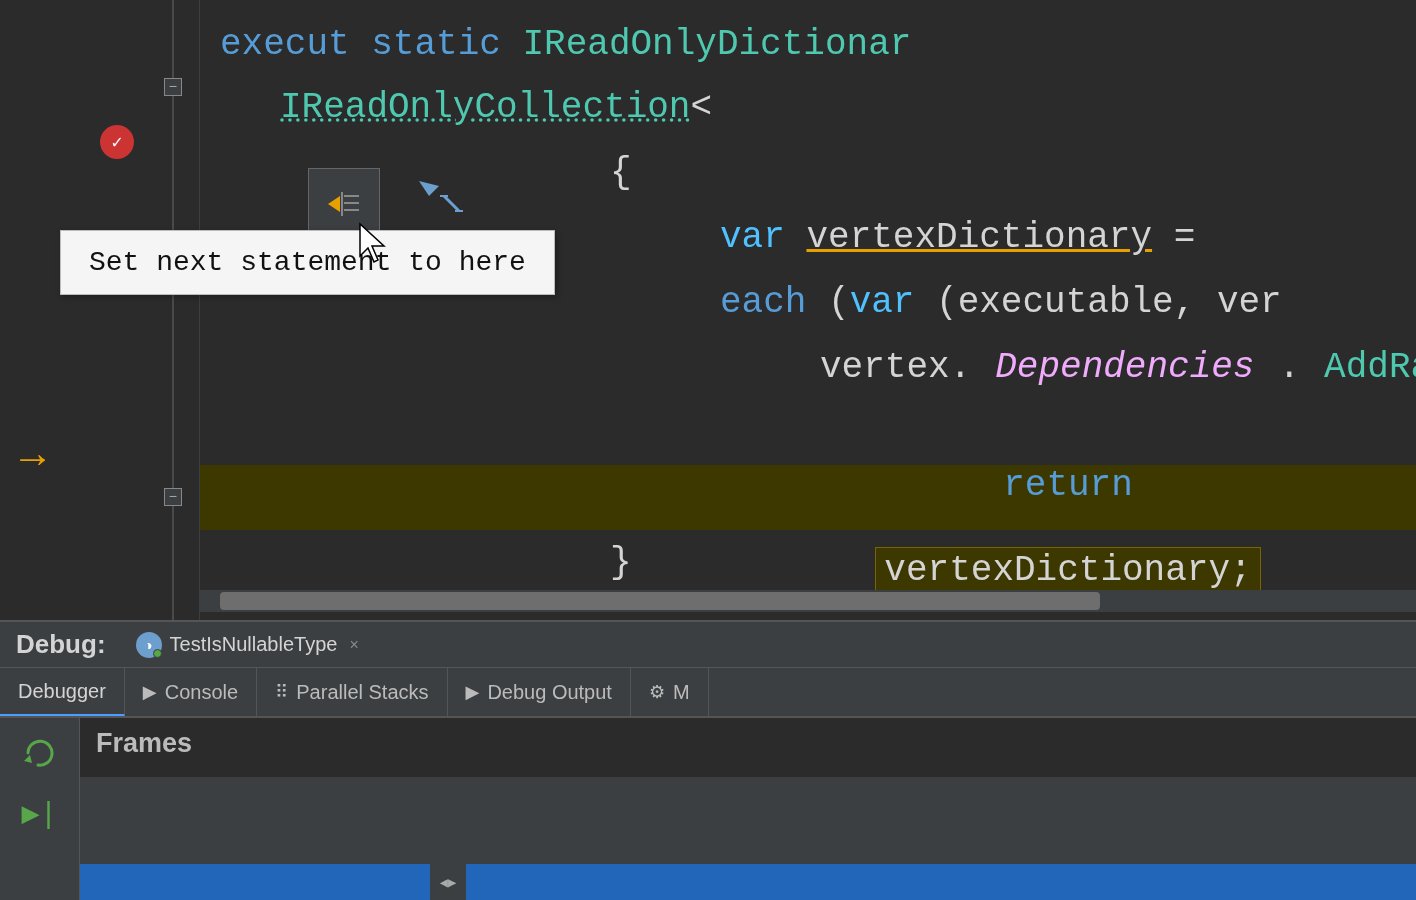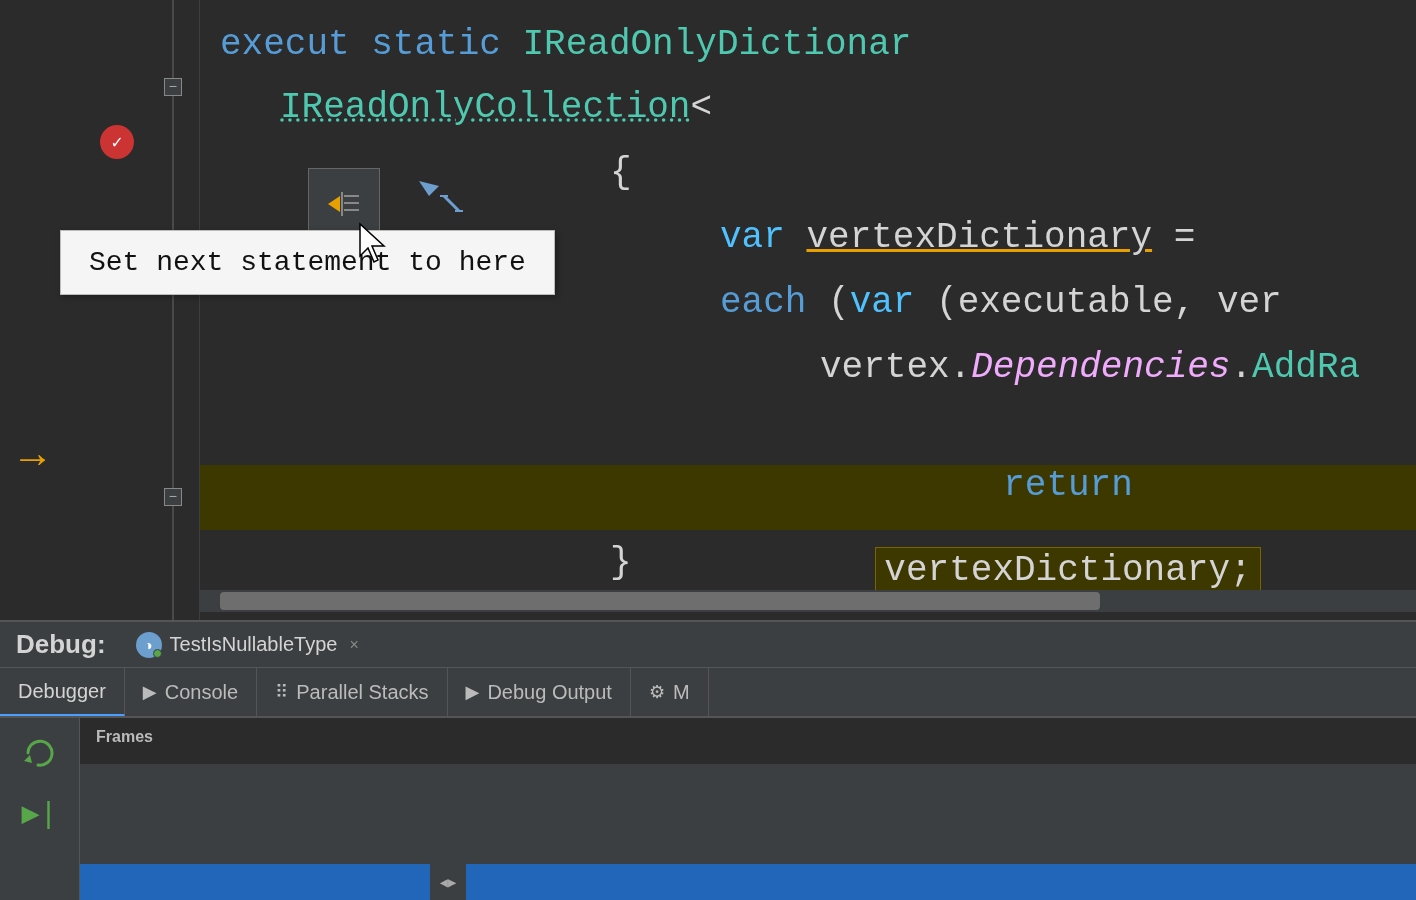--- a/index.html
+++ b/index.html
@@ -356,21 +356,21 @@
       position: absolute;
       left: 80px;
       top: 96px;
       right: 0;
       background: #2b2b2b;
       padding: 10px 16px;
     }
 
     .frames-label {
       font-family: Arial, sans-serif;
-      font-size: 16px;
+      font-size: 27px;
       color: #bbb;
       font-weight: bold;
       margin-bottom: 8px;
     }
 
     
     .frames-bar {
       position: absolute;
       bottom: 0;
       left: 80px;
@@ -460,21 +460,21 @@
       <span class="text-white">=</span>&nbsp;
     </div>
 
     <div class="code-line" style="padding-left:520px;text-align:center;">
       <span class="kw-blue">each</span>&nbsp;
       <span class="text-white">(</span>
       <span class="kw-var">var</span>&nbsp;
       <span class="text-white">(executable, ver</span>
     </div>
 
-    <div class="code-line" style="padding-left:620px;">
+    <div class="code-line" style="padding-left:620px;gap:24px;">
       <span class="text-white">vertex.</span>
       <span class="kw-purple">Dependencies</span>
       <span class="text-white">.</span>
       <span class="text-teal">AddRa</span>
     </div>
 
     <div class="code-line"></div>
 
     <div class="code-line return-highlight" style="padding-left:520px;">
       <span class="kw-blue">return</span>&nbsp;

